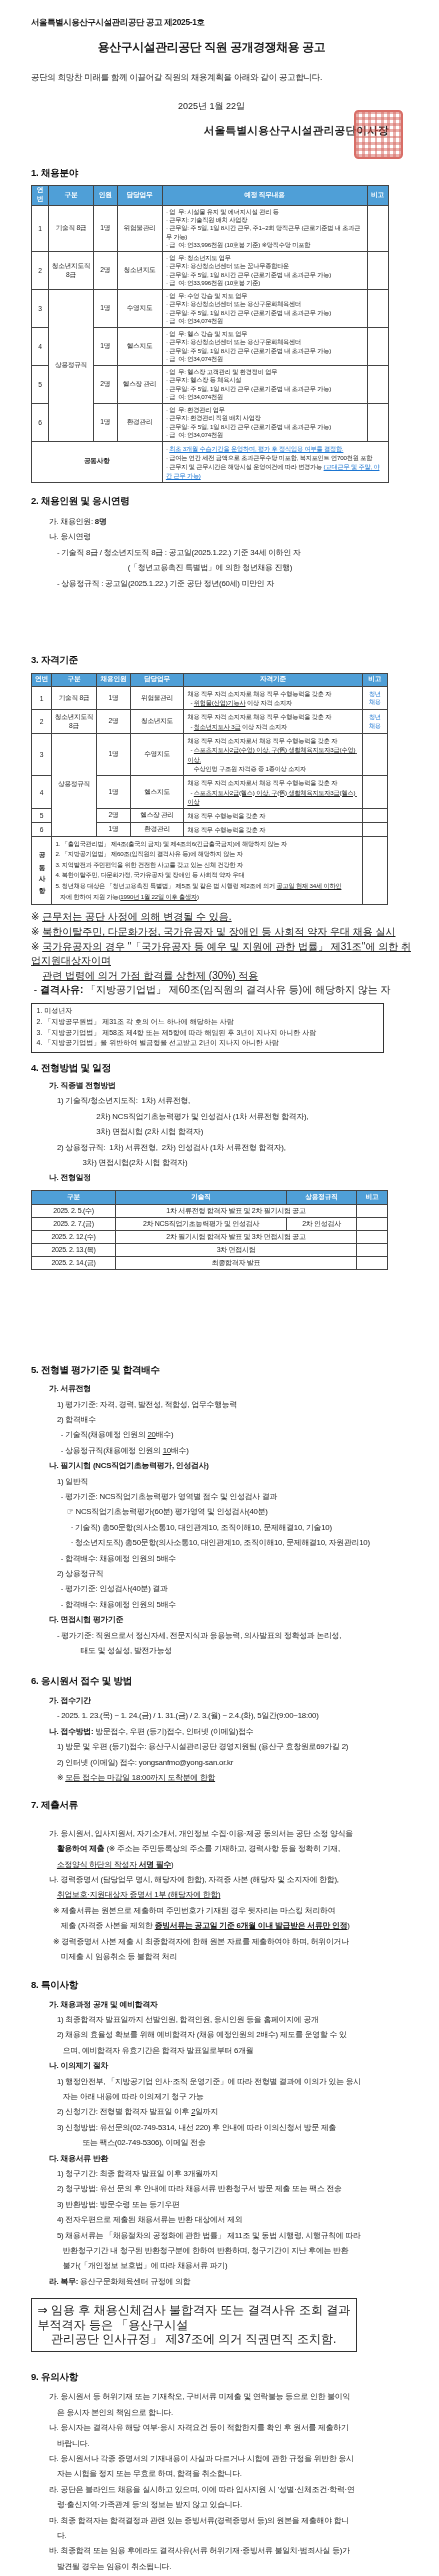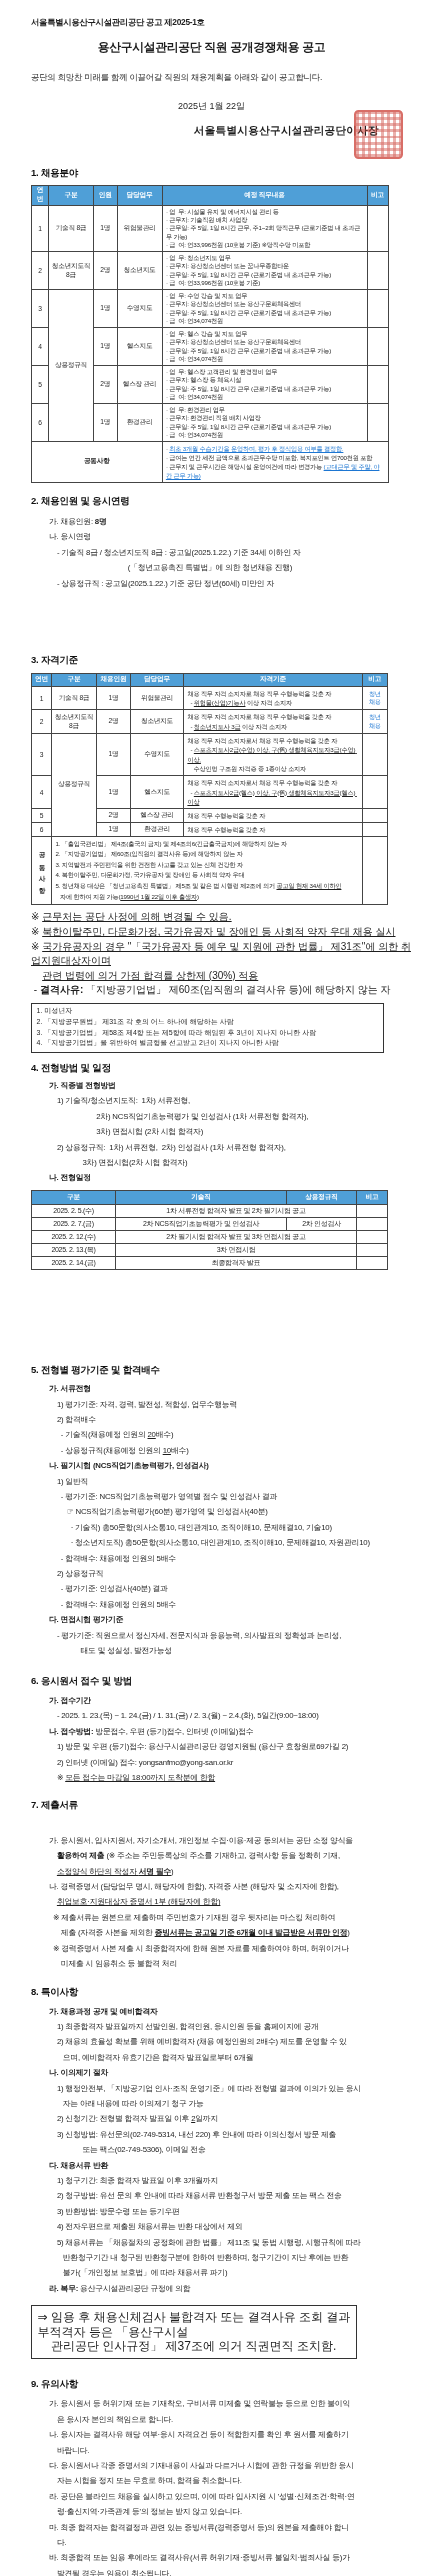--- a/index.html
+++ b/index.html
@@ -10,21 +10,21 @@
     font-family:"Liberation Sans","DejaVu Sans",sans-serif;
     color:#1e1e1e;
     padding-left:31px;padding-right:22.4px;
     box-sizing:border-box;
     overflow:hidden;
   }
   .docno{margin-top:17px;font-size:8.4px;font-weight:600;letter-spacing:-0.3px;}
   .title{margin-top:12.3px;text-align:center;font-size:11.8px;font-weight:800;letter-spacing:-0.3px;width:361px;}
   .intro{margin-top:15.7px;font-size:8.4px;letter-spacing:-0.2px;}
   .date{margin-top:17px;text-align:center;font-size:9px;width:361px;}
-  .issuer-wrap{margin-top:11.2px;width:361px;text-align:right;padding-right:13px;box-sizing:border-box;}
+  .issuer-wrap{margin-top:11.2px;width:361px;text-align:right;padding-right:3px;box-sizing:border-box;}
   .issuer{font-size:10.6px;font-weight:800;letter-spacing:0.3px;}
   .stamp{
     position:absolute;left:354px;top:110px;width:49px;height:49px;
     border:2.8px solid #cf4b42;border-radius:4.5px;box-sizing:border-box;
     opacity:.8;
     background:
       repeating-linear-gradient(0deg, rgba(207,75,66,.55) 0 2.8px, rgba(207,75,66,0) 2.8px 6.2px),
       repeating-linear-gradient(90deg, rgba(207,75,66,.55) 0 2.8px, rgba(207,75,66,0) 2.8px 6.2px);
   }
   .h2{font-size:9.5px;font-weight:800;letter-spacing:-0.2px;color:#111;}
@@ -391,21 +391,21 @@
   <div class="body" style="margin-top:4.5px;padding-left:18px">
       <div class="ln"><span class="b">가. 접수기간</span></div>
       <div class="ln"><span>    - 2025. 1. 23.(목) ~ 1. 24.(금) / 1. 31.(금) / 2. 3.(월) ~ 2.4.(화), 5일간(9:00~18:00)</span></div>
       <div class="ln"><span class="b">나. 접수방법:</span><span> 방문접수, 우편 (등기)접수, 인터넷 (이메일)접수</span></div>
       <div class="ln"><span>    1) 방문 및 우편 (등기)접수: 용산구시설관리공단 경영지원팀 (용산구 효창원로69가길 2)</span></div>
       <div class="ln"><span>    2) 인터넷 (이메일) 접수: yongsanfmc@yong-san.or.kr</span></div>
       <div class="ln"><span>    ※ </span><span class="u">모든 접수는 마감일 18:00까지 도착분에 한함</span></div>
     </div>
 
   <div class="h2" style="margin-top:13.4px">7. 제출서류</div>
-  <div class="body" style="margin-top:21px;padding-left:18px">
+  <div class="body" style="margin-top:14px;padding-left:18px">
       <div class="ln"><span>가. 응시원서, 입사지원서, 자기소개서, 개인정보 수집·이용·제공 동의서는 공단 소정 양식을</span></div>
       <div class="ln"><span class="b">    활용하여 제출</span><span> (※ 주소는 주민등록상의 주소를 기재하고, 경력사항 등을 정확히 기재,</span></div>
       <div class="ln"><span>    </span><span class="u">소정양식 하단의 작성자 </span><span class="bu">서명 필수</span><span>)</span></div>
       <div class="ln"><span>나. 경력증명서 (담당업무 명시, 해당자에 한함), 자격증 사본 (해당자 및 소지자에 한함),</span></div>
       <div class="ln"><span>    </span><span class="u">취업보호·지원대상자 증명서 1부 (해당자에 한함)</span></div>
       <div class="ln"><span>  ※ 제출서류는 원본으로 제출하며 주민번호가 기재된 경우 뒷자리는 마스킹 처리하여</span></div>
       <div class="ln"><span>      제출 (자격증 사본을 제외한 </span><span class="bu">증빙서류는 공고일 기준 6개월 이내 발급받은 서류만 인정</span><span>)</span></div>
       <div class="ln"><span>  ※ 경력증명서 사본 제출 시 최종합격자에 한해 원본 자료를 제출하여야 하며, 허위이거나</span></div>
       <div class="ln"><span>      미제출 시 임용취소 등 불합격 처리</span></div>
     </div>
@@ -423,21 +423,21 @@
       <div class="ln"><span>    3) 신청방법: 유선문의(02-749-5314, 내선 220) 후 안내에 따라 이의신청서 방문 제출</span></div>
       <div class="ln"><span>                 또는 팩스(02-749-5306), 이메일 전송</span></div>
       <div class="ln"><span class="b">다. 채용서류 반환</span></div>
       <div class="ln"><span>    1) 청구기간: 최종 합격자 발표일 이후 3개월까지</span></div>
       <div class="ln"><span>    2) 청구방법: 유선 문의 후 안내에 따라 채용서류 반환청구서 방문 제출 또는 팩스 전송</span></div>
       <div class="ln"><span>    3) 반환방법: 방문수령 또는 등기우편</span></div>
       <div class="ln"><span>    4) 전자우편으로 제출된 채용서류는 반환 대상에서 제외</span></div>
       <div class="ln"><span>    5) 채용서류는 「채용절차의 공정화에 관한 법률」 제11조 및 동법 시행령, 시행규칙에 따라</span></div>
       <div class="ln"><span>       반환청구기간 내 청구된 반환청구분에 한하여 반환하며, 청구기간이 지난 후에는 반환</span></div>
       <div class="ln"><span>       불가(「개인정보 보호법」에 따라 채용서류 파기)</span></div>
-      <div class="ln"><span class="b">라. 복무:</span><span> 용산구시설관리공단 규정에 의함</span></div>
+      <div class="ln"><span class="b">라. 복무:</span><span> 용산구문화체육센터 규정에 의함</span></div>
     </div>
   <div class="box box2">
       <div class="ln"><span>⇒ 임용 후 채용신체검사 불합격자 또는 결격사유 조회 결과 부적격자 등은 「용산구시설</span></div>
       <div class="ln"><span>    관리공단 인사규정」 제37조에 의거 직권면직 조치함.</span></div>
     </div>
 
   <div class="h2" style="margin-top:19px">9. 유의사항</div>
   <div class="body" style="margin-top:5.6px;padding-left:18px">
       <div class="ln"><span>가. 응시원서 등 허위기재 또는 기재착오, 구비서류 미제출 및 연락불능 등으로 인한 불이익</span></div>
       <div class="ln"><span>    은 응시자 본인의 책임으로 합니다.</span></div>

